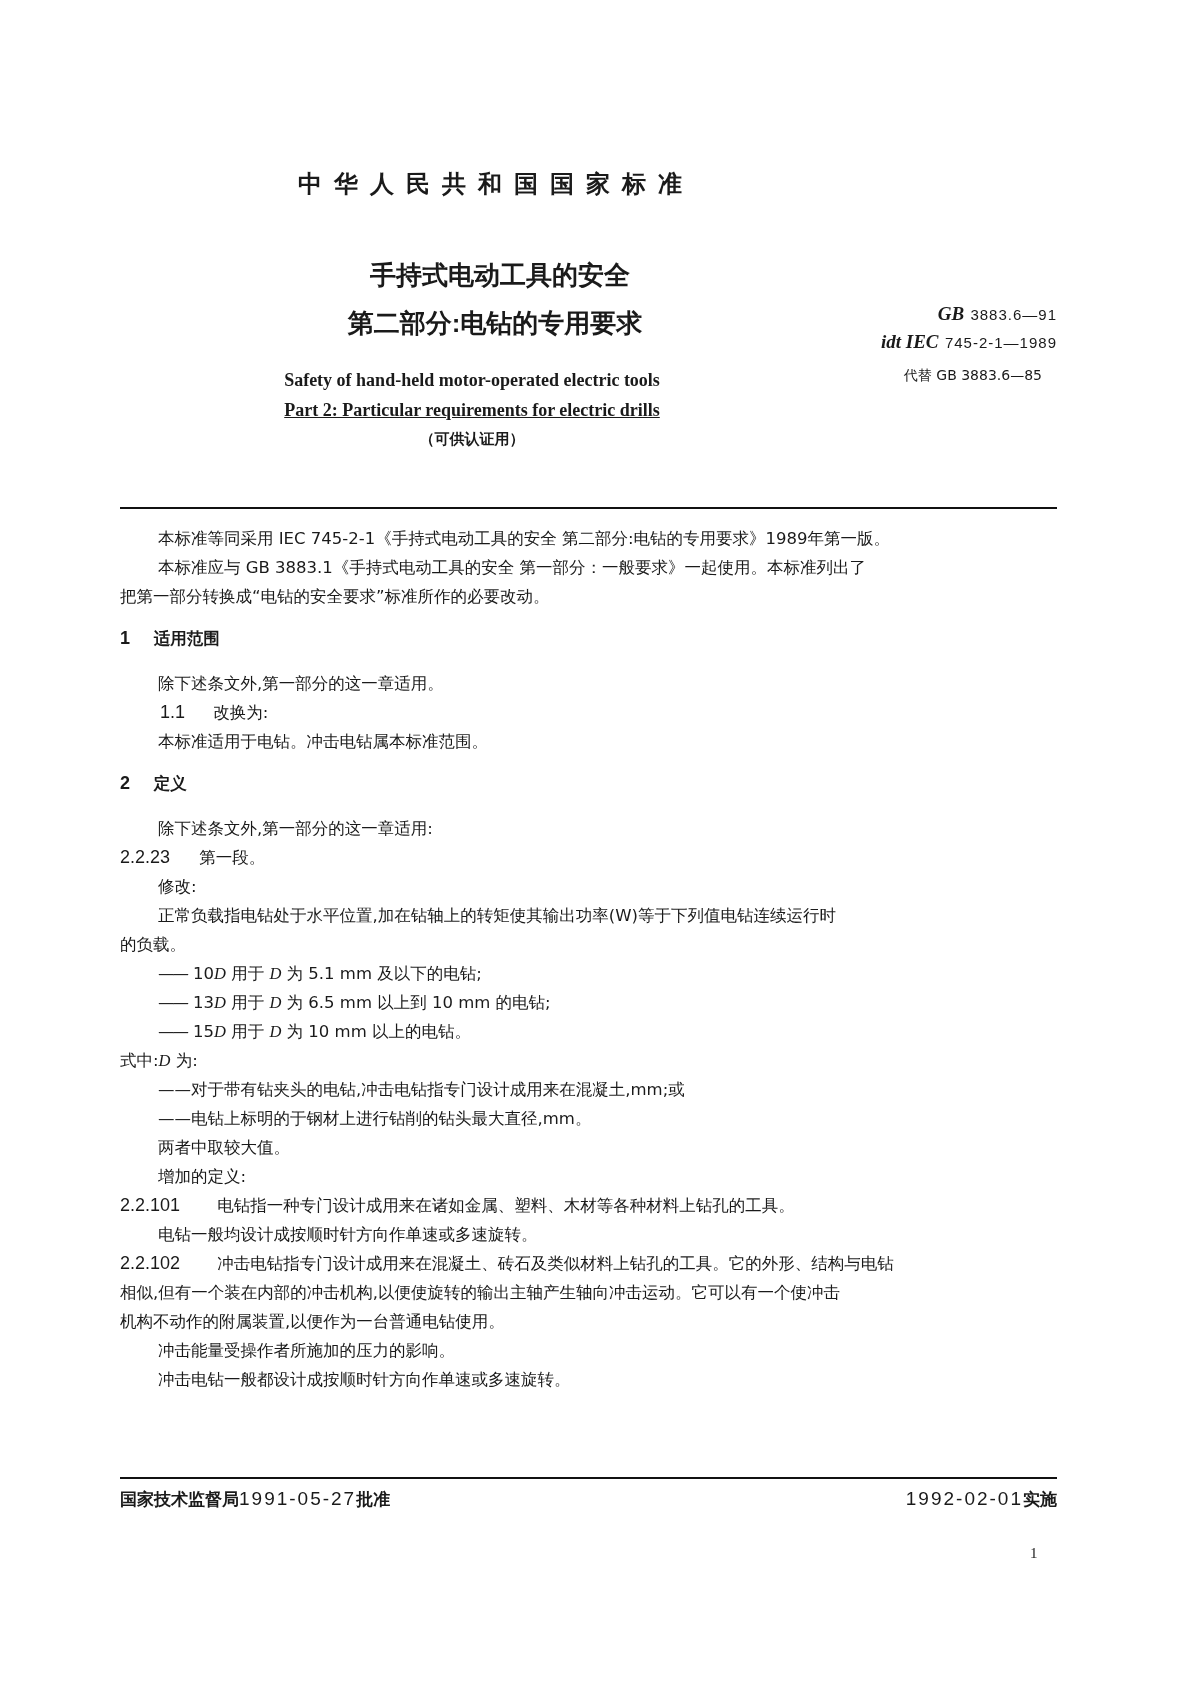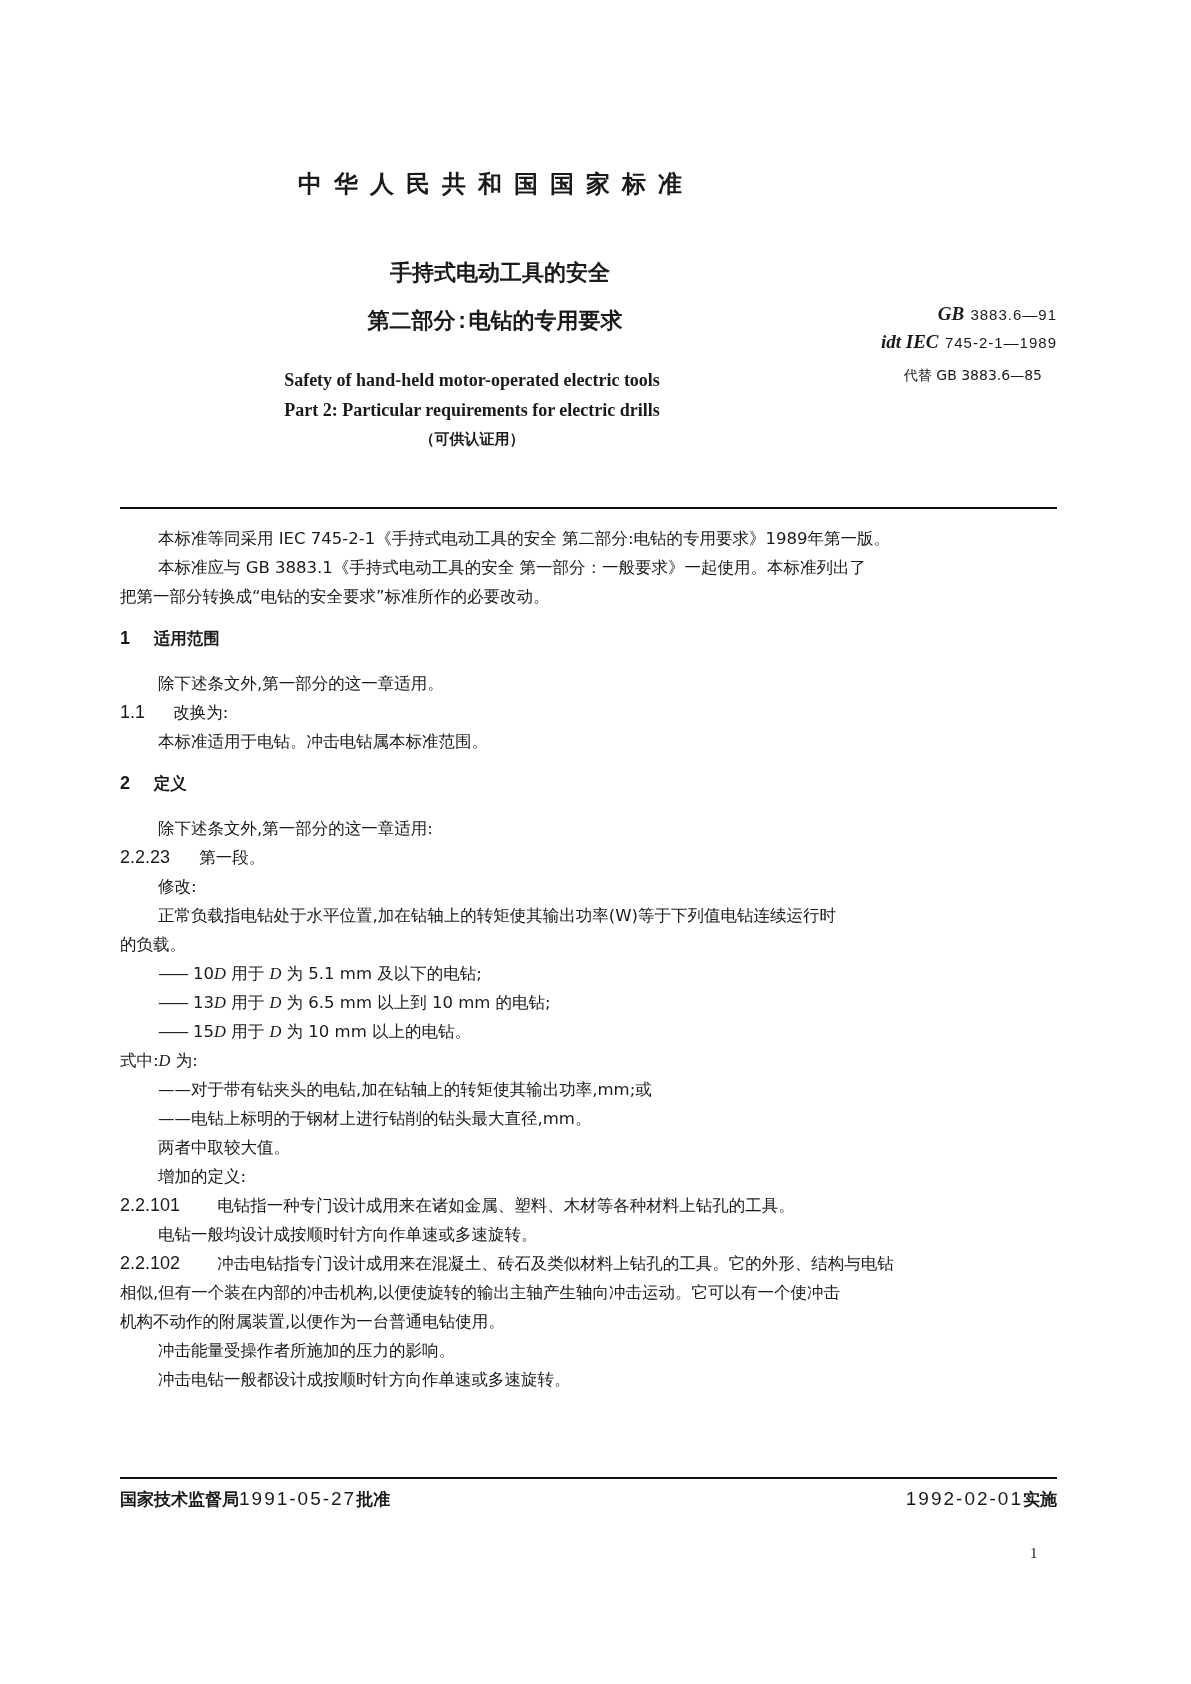--- a/index.html
+++ b/index.html
@@ -8,41 +8,41 @@
       color: #1a1a1a;
       font-family: "DejaVu Serif", "Liberation Serif", serif;
     }
     .abs { position: absolute; white-space: nowrap; }
     .national {
       left: 0; width: 1088px; top: 168px; text-align: left;
       font-family: "DejaVu Sans", sans-serif; font-weight: bold; font-size: 24px;
       letter-spacing: 12px; padding-left: 298px; box-sizing: border-box;
     }
     .title-cn {
-      font-family: Liberation Mono, monospace; font-weight: bold; font-size: 22px;
+      font-family: Liberation Sans, sans-serif; font-weight: bold; font-size: 26px;
       text-align: center; width: 420px;
     }
     .t1 { left: 290px; top: 258px; }
     .t2 { left: 275px; top: 306px; width: 440px; }
     .std-code {
       left: 812px; top: 300px; width: 245px; text-align: right;
       font-size: 20px; line-height: 26px;
     }
     .std-code .lbl { font-family: "Liberation Serif", serif; font-weight: bold; font-size: 19px; font-style: italic; }
     .std-code .num { font-family: "Liberation Sans", sans-serif; font-size: 15px; letter-spacing: 1px; }
     .replace {
       left: 812px; top: 367px; width: 230px; text-align: right;
       font-size: 14px; font-family: "DejaVu Sans", sans-serif;
     }
     .title-en {
       font-family: "Liberation Serif", serif; font-weight: bold; font-size: 18px;
       text-align: center; width: 500px; left: 222px;
     }
     .e1 { top: 370px; }
-    .e2 { top: 400px; }
+    .e2 { top: 400px; text-decoration: underline; }
     .e3 { top: 430px; font-family: "DejaVu Sans", sans-serif; font-size: 15px; }
     .rule {
       position: absolute; left: 120px; width: 937px; height: 2px; background: #111;
     }
     .rule.top { top: 507px; }
     .rule.bottom { top: 1477px; }
 
     .body-text {
       position: absolute; left: 120px; width: 940px;
       font-family: "DejaVu Sans", sans-serif; font-size: 16.5px; color: #1a1a1a;
@@ -99,21 +99,21 @@
   <div class="line indent" style="top:528px;">本标准等同采用 IEC 745-2-1《手持式电动工具的安全  第二部分:电钻的专用要求》1989年第一版。</div>
   <div class="line indent" style="top:557px;">本标准应与 GB 3883.1《手持式电动工具的安全    第一部分：一般要求》一起使用。本标准列出了</div>
   <div class="line flush" style="top:586px;">把第一部分转换成“电钻的安全要求”标准所作的必要改动。</div>
 
   <div class="line flush heading" style="top:628px;">
     <span class="clause-num" style="width:28px;">1</span>
     <span>适用范围</span>
   </div>
   <div class="line indent" style="top:673px;">除下述条文外,第一部分的这一章适用。</div>
   <div class="line flush" style="top:702px;">
-    <span class="clause-num" style="width:48px;">1.1</span>
+    <span class="clause-num" style="width:48px;margin-left:40px;">1.1</span>
     <span>改换为:</span>
   </div>
   <div class="line indent" style="top:731px;">本标准适用于电钻。冲击电钻属本标准范围。</div>
 
   <div class="line flush heading" style="top:773px;">
     <span class="clause-num" style="width:28px;">2</span>
     <span>定义</span>
   </div>
   <div class="line indent" style="top:818px;">除下述条文外,第一部分的这一章适用:</div>
   <div class="line flush" style="top:847px;">
@@ -130,21 +130,21 @@
   <div class="line dash-item" style="top:992px;">
     <span class="dash">——</span><span>13</span><i class="var">D</i><span> 用于 </span><i class="var">D</i><span> 为 6.5 mm 以上到 10 mm 的电钻;</span>
   </div>
   <div class="line dash-item" style="top:1021px;">
     <span class="dash">——</span><span>15</span><i class="var">D</i><span> 用于 </span><i class="var">D</i><span> 为 10 mm 以上的电钻。</span>
   </div>
 
   <div class="line flush" style="top:1050px;">
     <span>式中:</span><i class="var">D</i><span> 为:</span>
   </div>
-  <div class="line indent" style="top:1079px;">——对于带有钻夹头的电钻,加在钻轴上的转矩使其输出功率,mm;或</div>
+  <div class="line indent" style="top:1079px;">——对于带有钻夹头的电钻,冲击电钻指专门设计成用来在混凝土,mm;或</div>
   <div class="line indent" style="top:1108px;">——电钻上标明的于钢材上进行钻削的钻头最大直径,mm。</div>
   <div class="line indent" style="top:1137px;">两者中取较大值。</div>
   <div class="line indent" style="top:1166px;">增加的定义:</div>
 
   <div class="line flush" style="top:1195px;">
     <span class="clause-num" style="width:92px;">2.2.101</span>
     <span>电钻指一种专门设计成用来在诸如金属、塑料、木材等各种材料上钻孔的工具。</span>
   </div>
   <div class="line indent" style="top:1224px;text-align:center;">电钻一般均设计成按顺时针方向作单速或多速旋转。</div>
 

